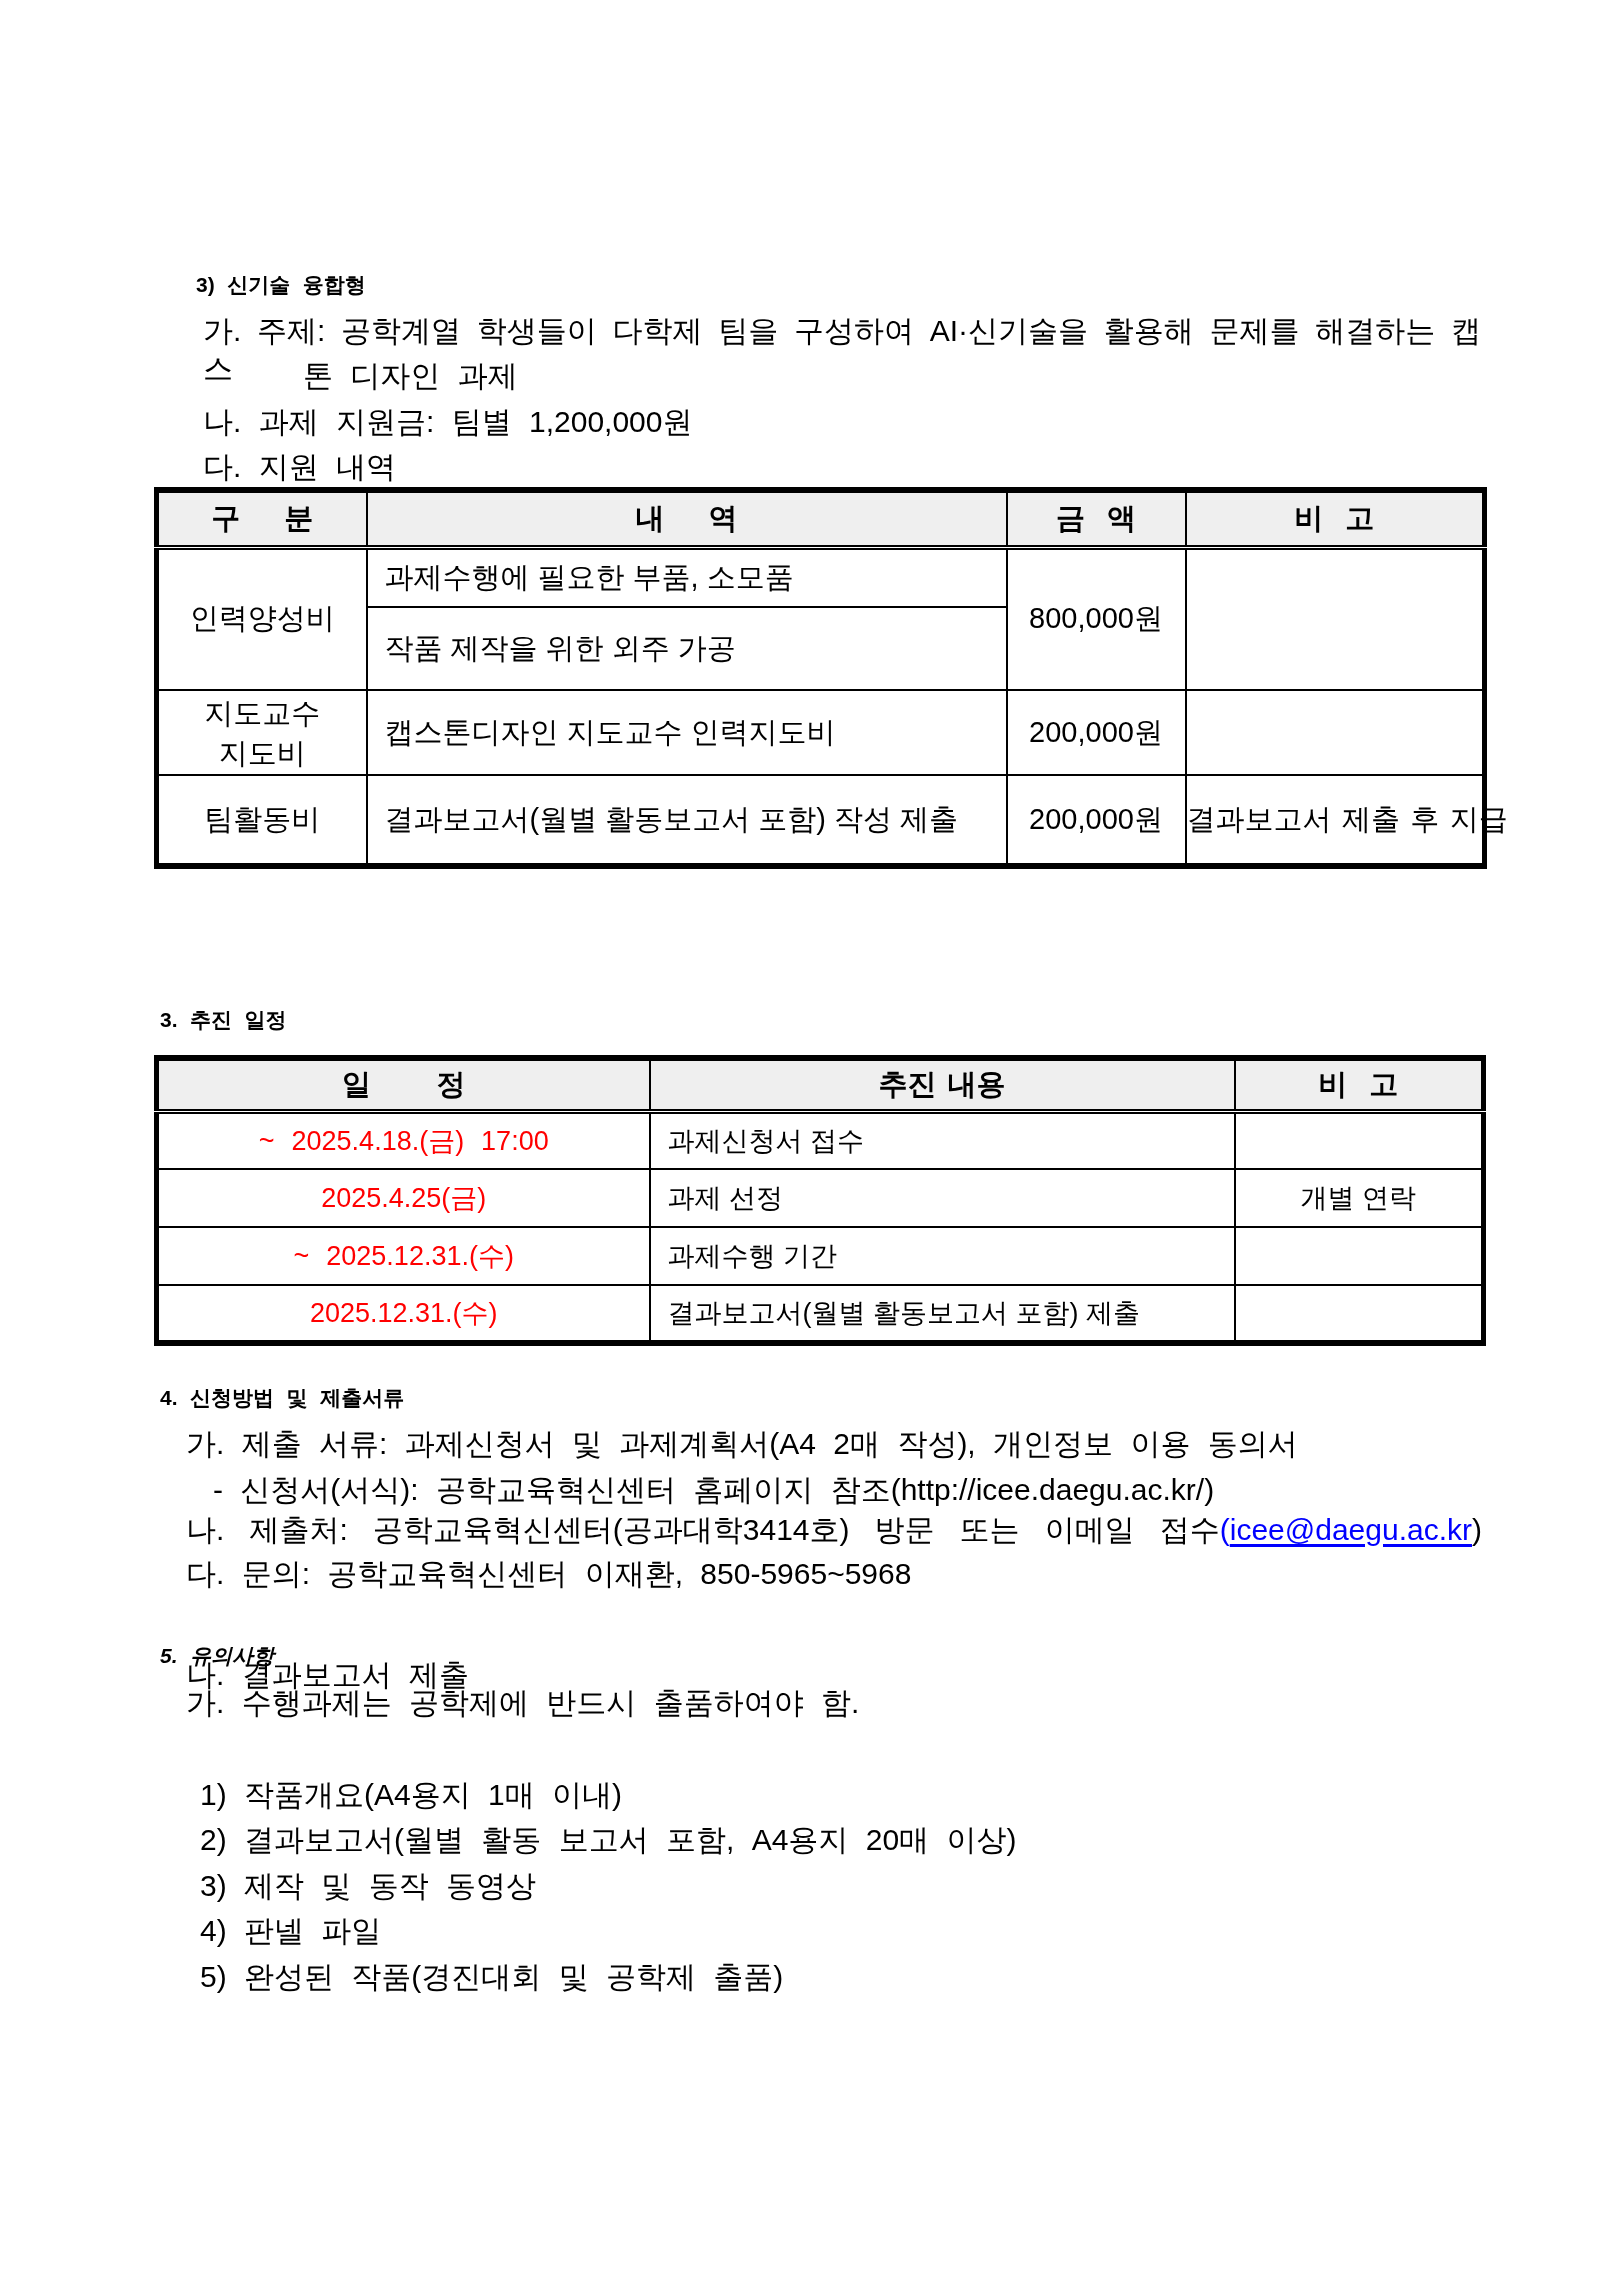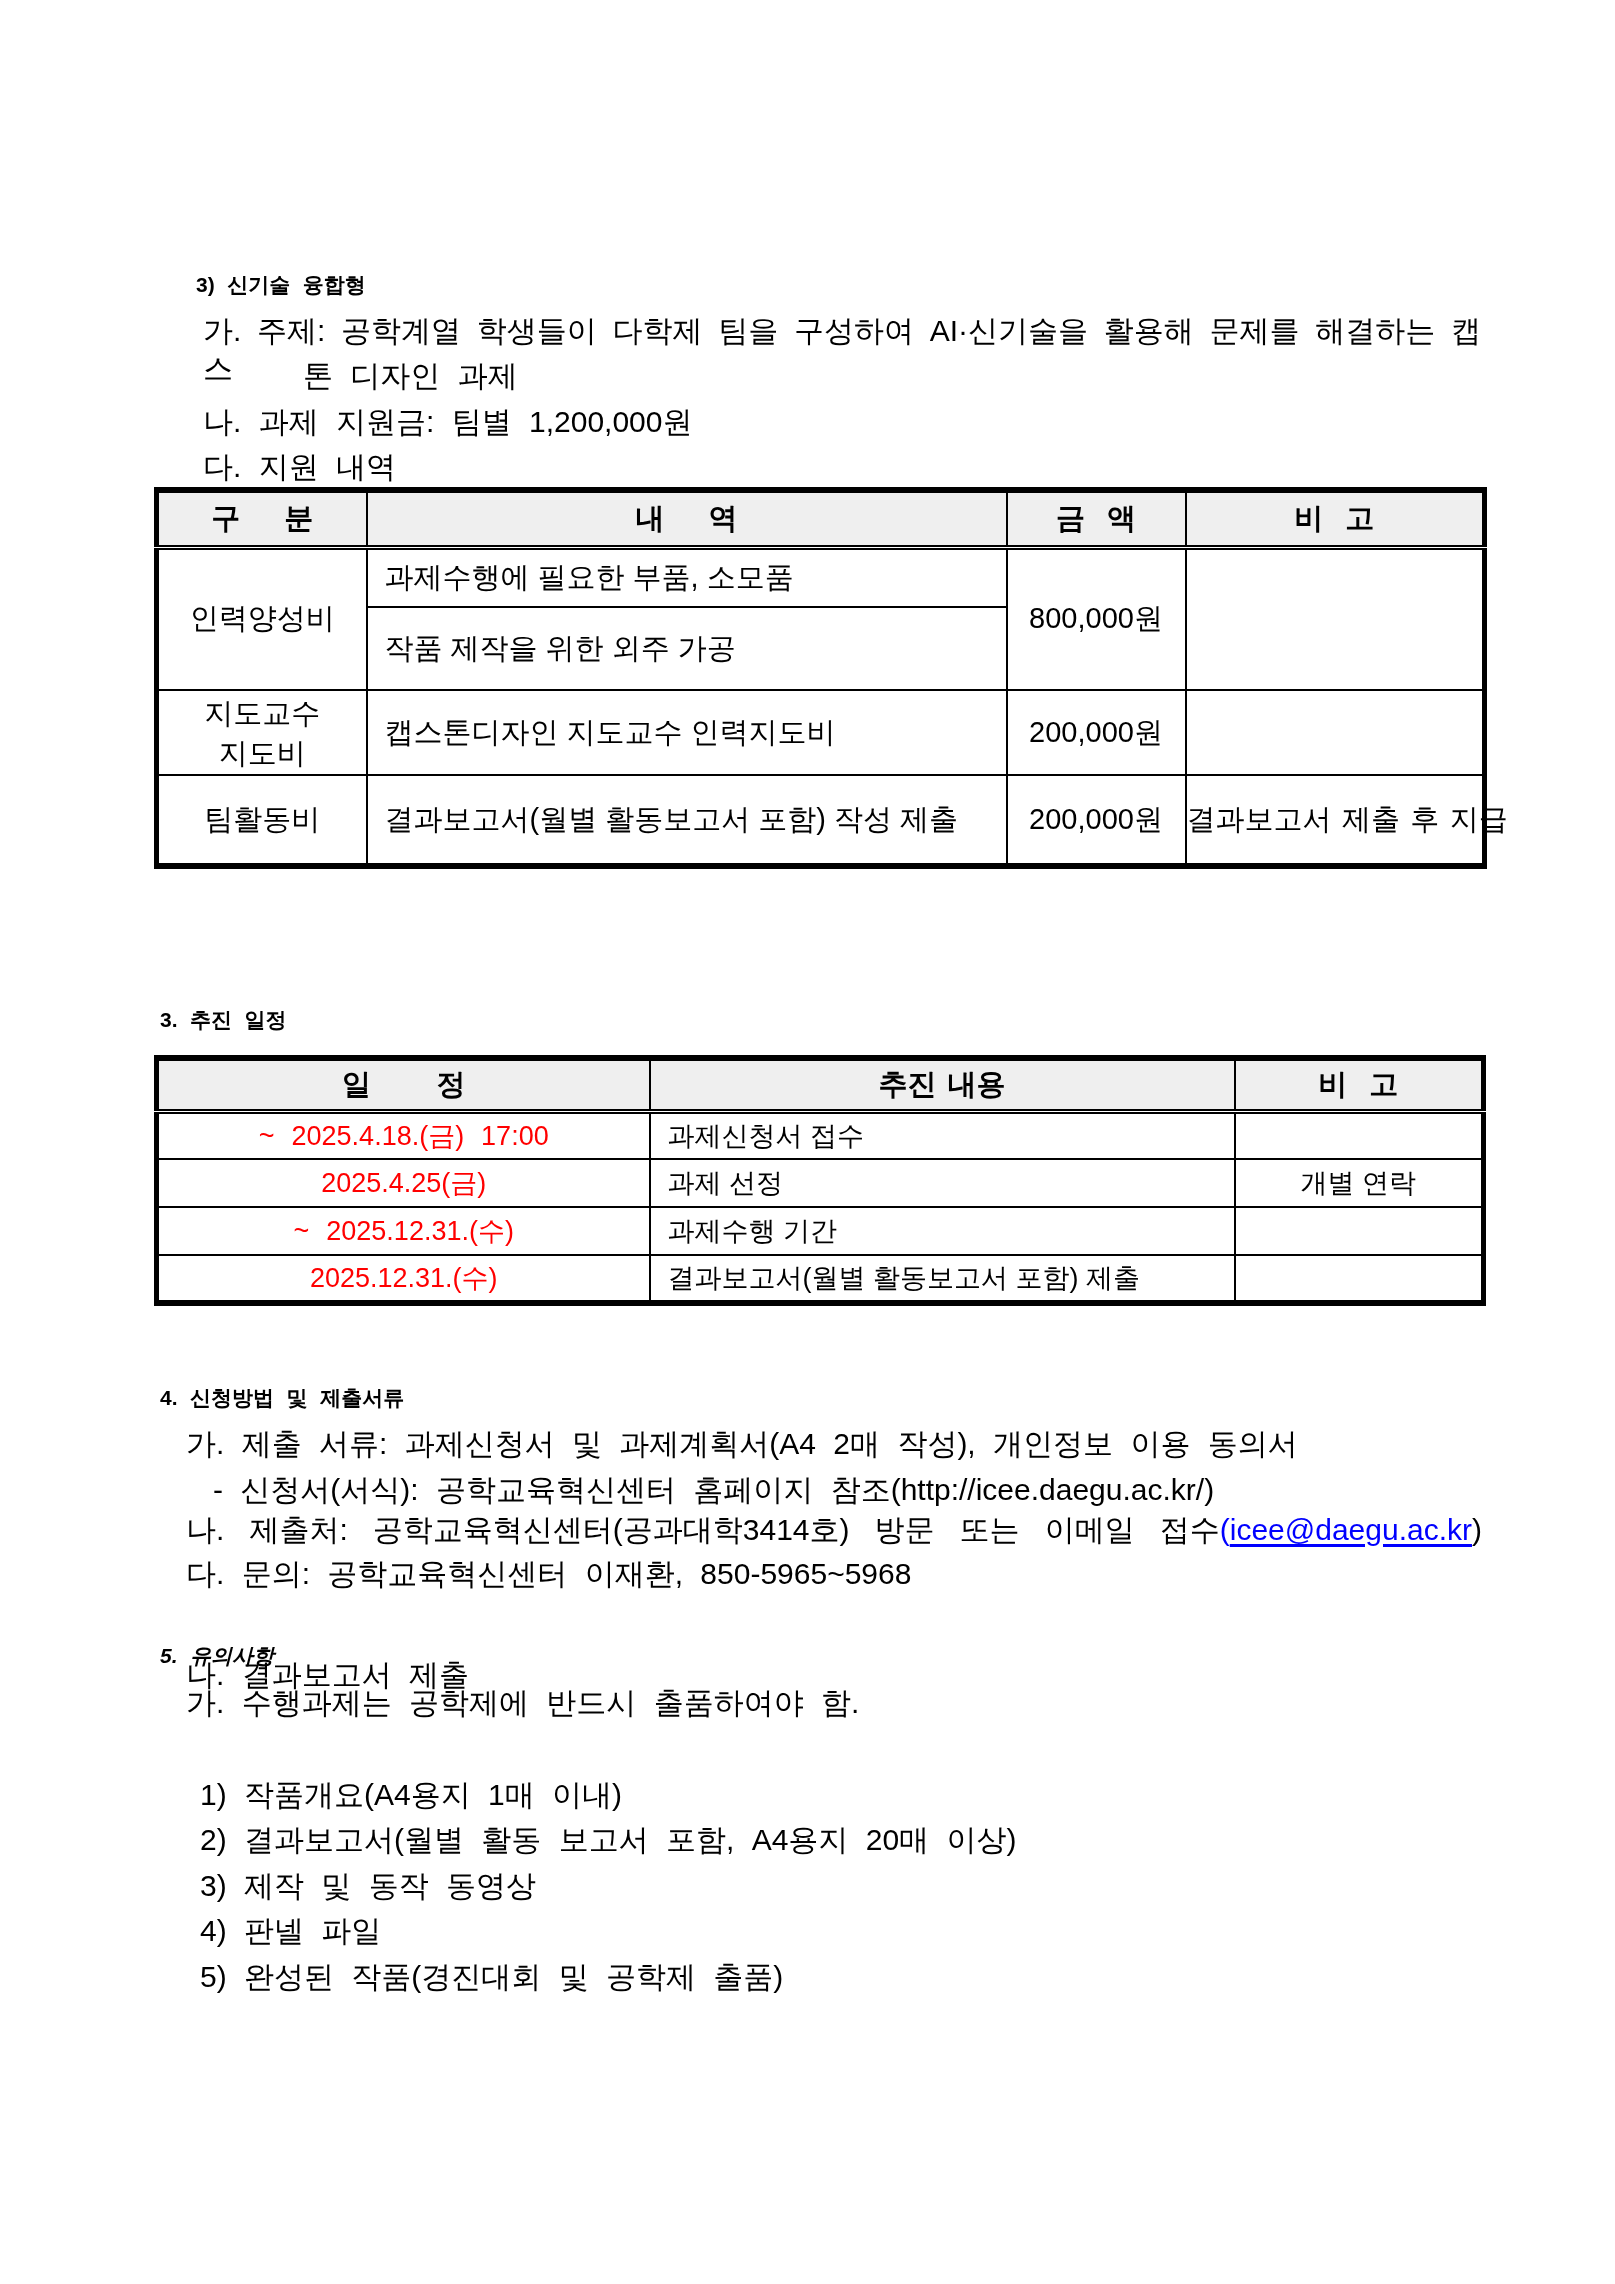--- a/index.html
+++ b/index.html
@@ -70,21 +70,21 @@
   td.fit  { font-size:26px; text-align:center; word-spacing:0.08em; }
   td.date { color:#ff0000; font-size:27px; text-align:center; word-spacing:0.35em; }
 
   #table1 tr.hrow  { height:57px; }
   #table1 tr.r1a   { height:60px; }
   #table1 tr.r1b   { height:83px; }
   #table1 tr.r2    { height:85px;margin-top:26px; }
   #table1 tr.r3    { height:91px; }
 
   #table2 tr.hrow { height:53px; }
-  #table2 tr.drow { height:48px; }
+  #table2 tr.drow { height:58px; }
   #table2 td { font-size:27px; }
 
   a.email { color:#0000ff; text-decoration:underline; text-underline-offset:3.9px; }
   .paren-blue { color:#0000ff; }
 </style>
 </head>
 <body>
 
 <div class="page">
 

